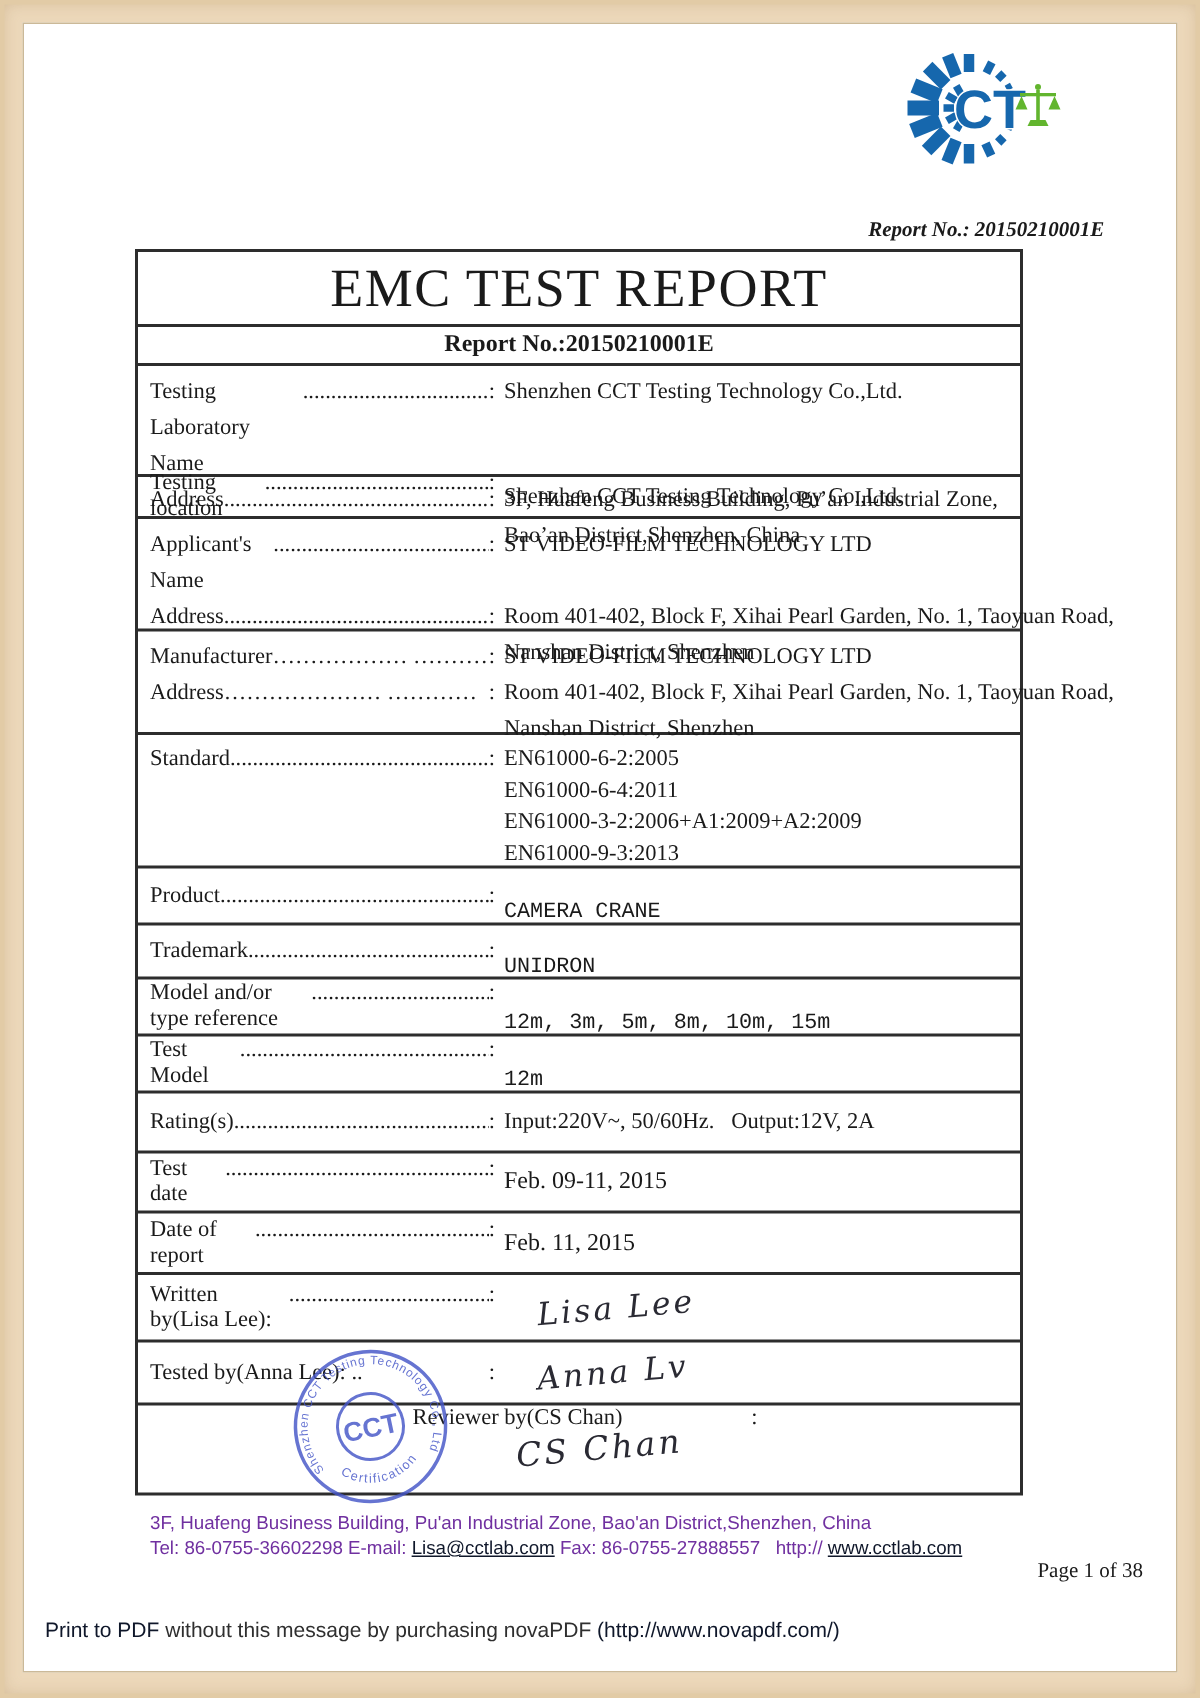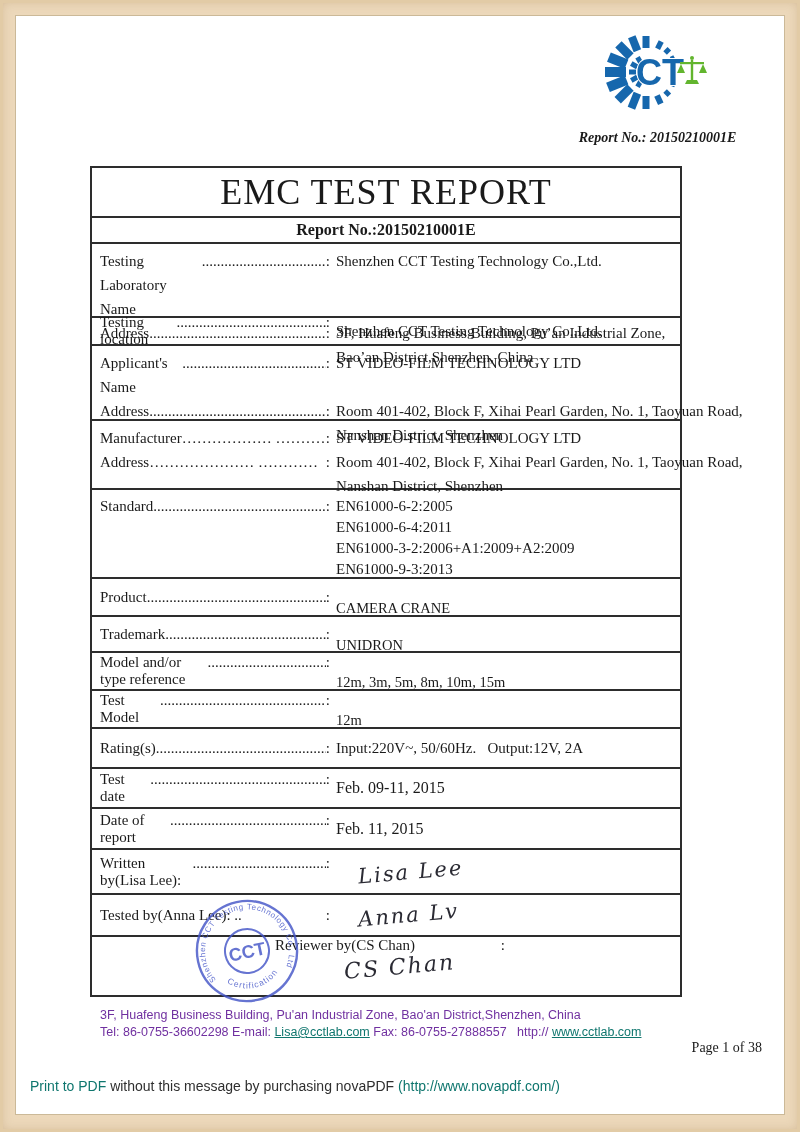--- a/index.html
+++ b/index.html
@@ -4,49 +4,49 @@
 <style>
   html,body{margin:0;padding:0;}
   .screen{position:relative;width:800px;height:1132px;background:#ecd8ba;overflow:hidden;
           font-family:"Liberation Serif","DejaVu Serif",serif;color:#1a1a1a;}
   .frame-shade{position:absolute;inset:0;box-shadow:inset 0 0 0 3px #e2cba6, inset 0 0 12px rgba(150,110,60,.35);pointer-events:none;}
   .page{position:absolute;left:15px;top:15px;right:15px;bottom:17px;background:#ffffff;border:1px solid #cbb998;}
 
   
   .logo-wrap{position:absolute;left:565px;top:22px;width:185px;text-align:center;}
   .logo-svg{display:block;margin:0 auto;}
-  .logo-repno{font-size:14px;font-weight:bold;font-style:italic;white-space:nowrap;margin-top:4px;}
+  .logo-repno{font-size:14px;font-weight:bold;font-style:italic;white-space:nowrap;margin-top:20px;}
 
   
   .report-table{position:absolute;left:90px;top:166px;width:592px;border:2px solid #2d2d2d;box-sizing:border-box;background:#fff;}
   .t-title{height:50px;border-bottom:2px solid #2d2d2d;display:flex;align-items:center;justify-content:center;
            font-size:36px;letter-spacing:1px;box-sizing:border-box;}
   .t-repno{height:26px;border-bottom:2px solid #2d2d2d;display:flex;align-items:center;justify-content:center;
            font-size:16px;font-weight:bold;box-sizing:border-box;}
   .sec{border-bottom:2px solid #2d2d2d;box-sizing:border-box;padding-top:5px;}
   .sec.last{border-bottom:none;flex-direction:column;}
   .sec.center{display:flex;align-items:center;padding-top:0;}
   .prow{display:flex;line-height:24px;}
   .lcell{width:238px;flex:none;display:flex;align-items:baseline;padding-left:8px;box-sizing:border-box;font-size:15px;}
   .lcell .dots{flex:1 1 auto;min-width:0;overflow:hidden;white-space:nowrap;}
   .lcell .colon{flex:none;}
   .vcell{flex:1;padding-left:6px;min-width:0;}
   .vline{line-height:24px;font-size:15px;white-space:nowrap;}
   .vline.tight{line-height:21px;}
-  .sans{font-family:Liberation Serif, serif;font-size:14.5px;margin-top:22px;}
+  .sans{font-family:Liberation Mono, monospace;font-size:14.5px;margin-top:22px;}
   .sig{display:inline-block;font-family:"DejaVu Serif",serif;font-style:italic;font-size:21px;color:#2a2a33;
        transform:rotate(-5deg);letter-spacing:2px;margin-left:22px;white-space:nowrap;}
 
   
   .stamp{position:absolute;left:191px;top:895px;width:112px;height:112px;opacity:.82;z-index:6;}
 
   
   .footer{position:absolute;left:100px;top:1007px;width:630px;
           font-family:"Liberation Sans","DejaVu Sans",sans-serif;font-size:12.5px;color:#7030a0;line-height:17px;}
-  .footer a, .link{color:#0f766e;text-decoration:underline;cursor:pointer;}
+  .footer a, .link{color:#0f172a;text-decoration:underline;cursor:pointer;}
   .page-indicator{position:absolute;right:38px;top:1040px;font-size:14px;}
   .print-notice{position:absolute;left:30px;top:1078px;font-family:"Liberation Sans","DejaVu Sans",sans-serif;
                 font-size:14px;color:#2f2f2f;white-space:nowrap;}
 </style>
 </head>
 <body>
 
 <div class="screen">
   <div class="page"></div>
   <div class="frame-shade"></div>

